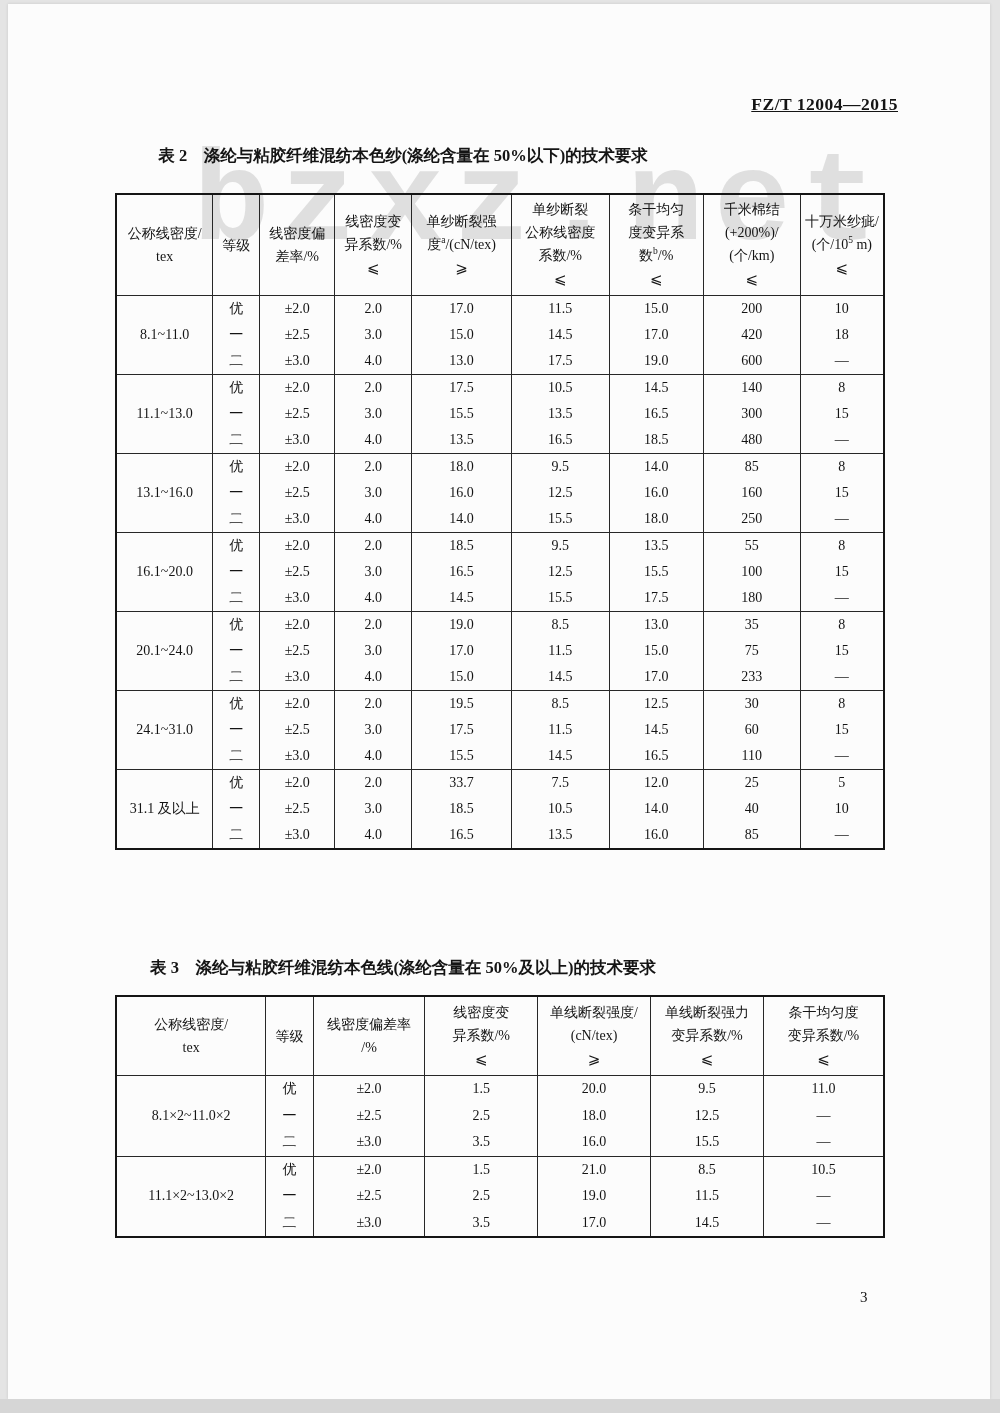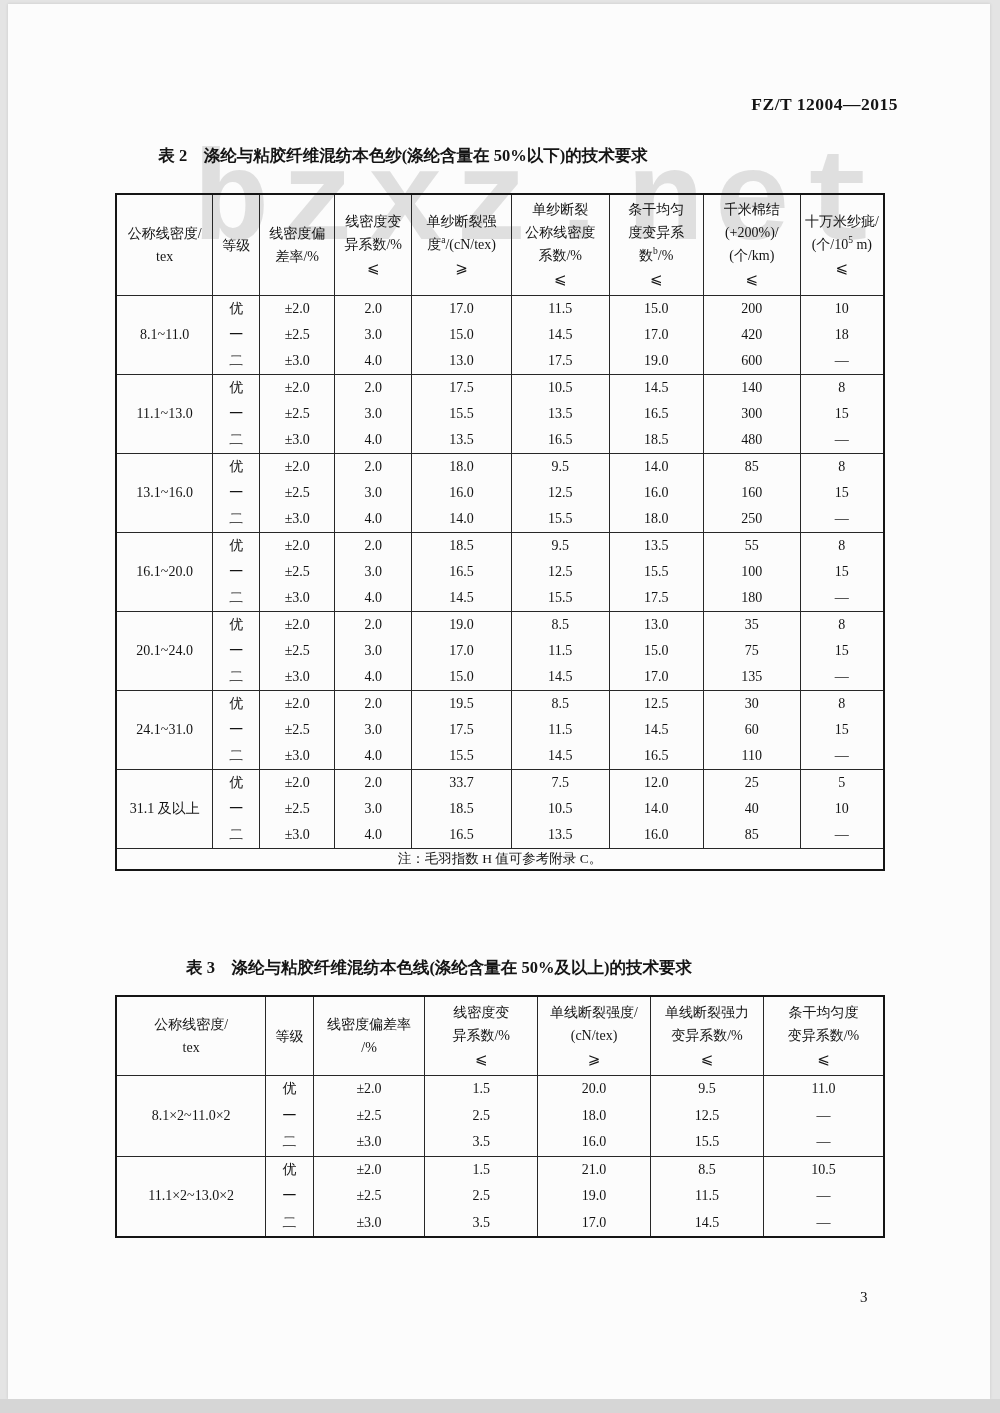--- a/index.html
+++ b/index.html
@@ -39,31 +39,32 @@
     z-index:0;
     user-select:none;
   }
   .doc-number{
     position:absolute;
     top:90px;right:92px;
     font-size:17.5px;
     font-weight:bold;
     letter-spacing:.5px;
     z-index:2;
+    text-decoration:underline;
   }
   .tbl-title{
     position:absolute;
     left:0;width:790px;
     text-align:center;
     font-size:16.5px;
     font-weight:bold;
     z-index:2;
   }
   .tbl-title.t2{top:141px;}
-  .tbl-title.t3{top:953px;padding-left:36px;}
+  .tbl-title.t3{top:953px;}
   .std{
     position:absolute;
     left:107px;width:770px;
     border-collapse:collapse;
     table-layout:fixed;
     z-index:1;
     font-size:14px;
   }
   #table2{top:189px;}
   #table3{top:991px;}
@@ -373,21 +374,21 @@
               <div>14.5</div>
             </td>
             <td class="vcell">
               <div>13.0</div>
               <div>15.0</div>
               <div>17.0</div>
             </td>
             <td class="vcell">
               <div>35</div>
               <div>75</div>
-              <div>135</div>
+              <div>233</div>
             </td>
             <td class="vcell">
               <div>8</div>
               <div>15</div>
               <div>—</div>
             </td>
           </tr>
           <tr>
             <td class="range-cell">24.1~31.0</td>
             <td class="vcell">
@@ -466,23 +467,20 @@
             <td class="vcell">
               <div>25</div>
               <div>40</div>
               <div>85</div>
             </td>
             <td class="vcell">
               <div>5</div>
               <div>10</div>
               <div>—</div>
             </td>
-          </tr>
-          <tr>
-            <td colspan="9" class="note-cell">注：毛羽指数 H 值可参考附录 C。</td>
           </tr>
         </tbody>
       </table>
     <div class="tbl-title t3">表 3　涤纶与粘胶纤维混纺本色线(涤纶含量在 50%及以上)的技术要求</div>
     <table class="std" id="table3">
         <colgroup>
           <col style="width: 19.5%;">
           <col style="width: 6.2%;">
           <col style="width: 14.5%;">
           <col style="width: 14.7%;">

